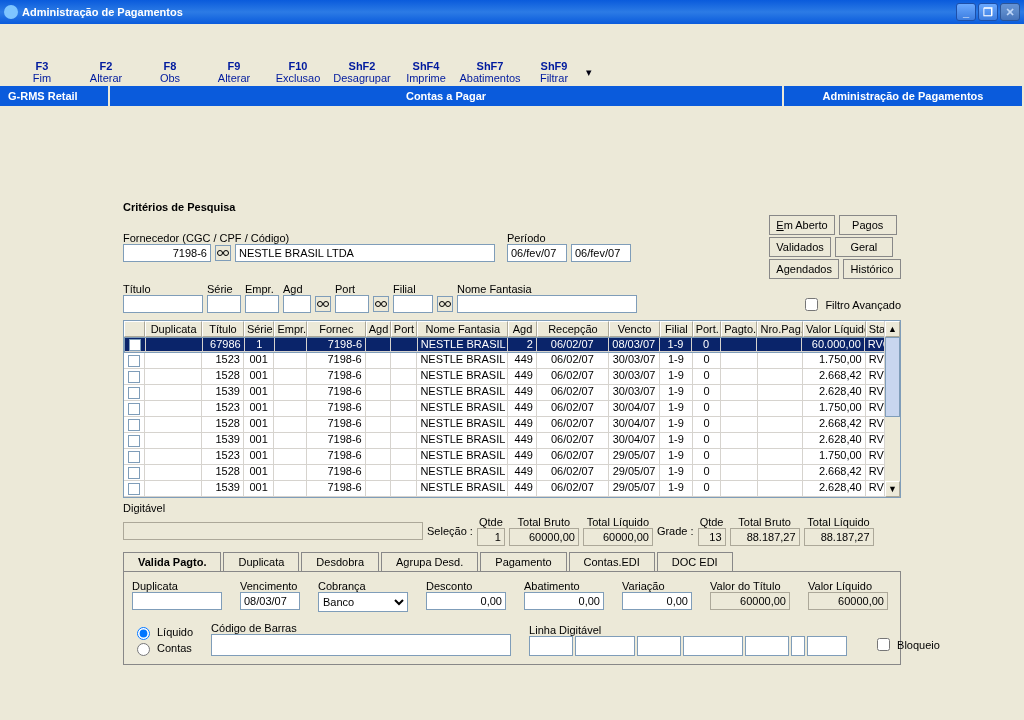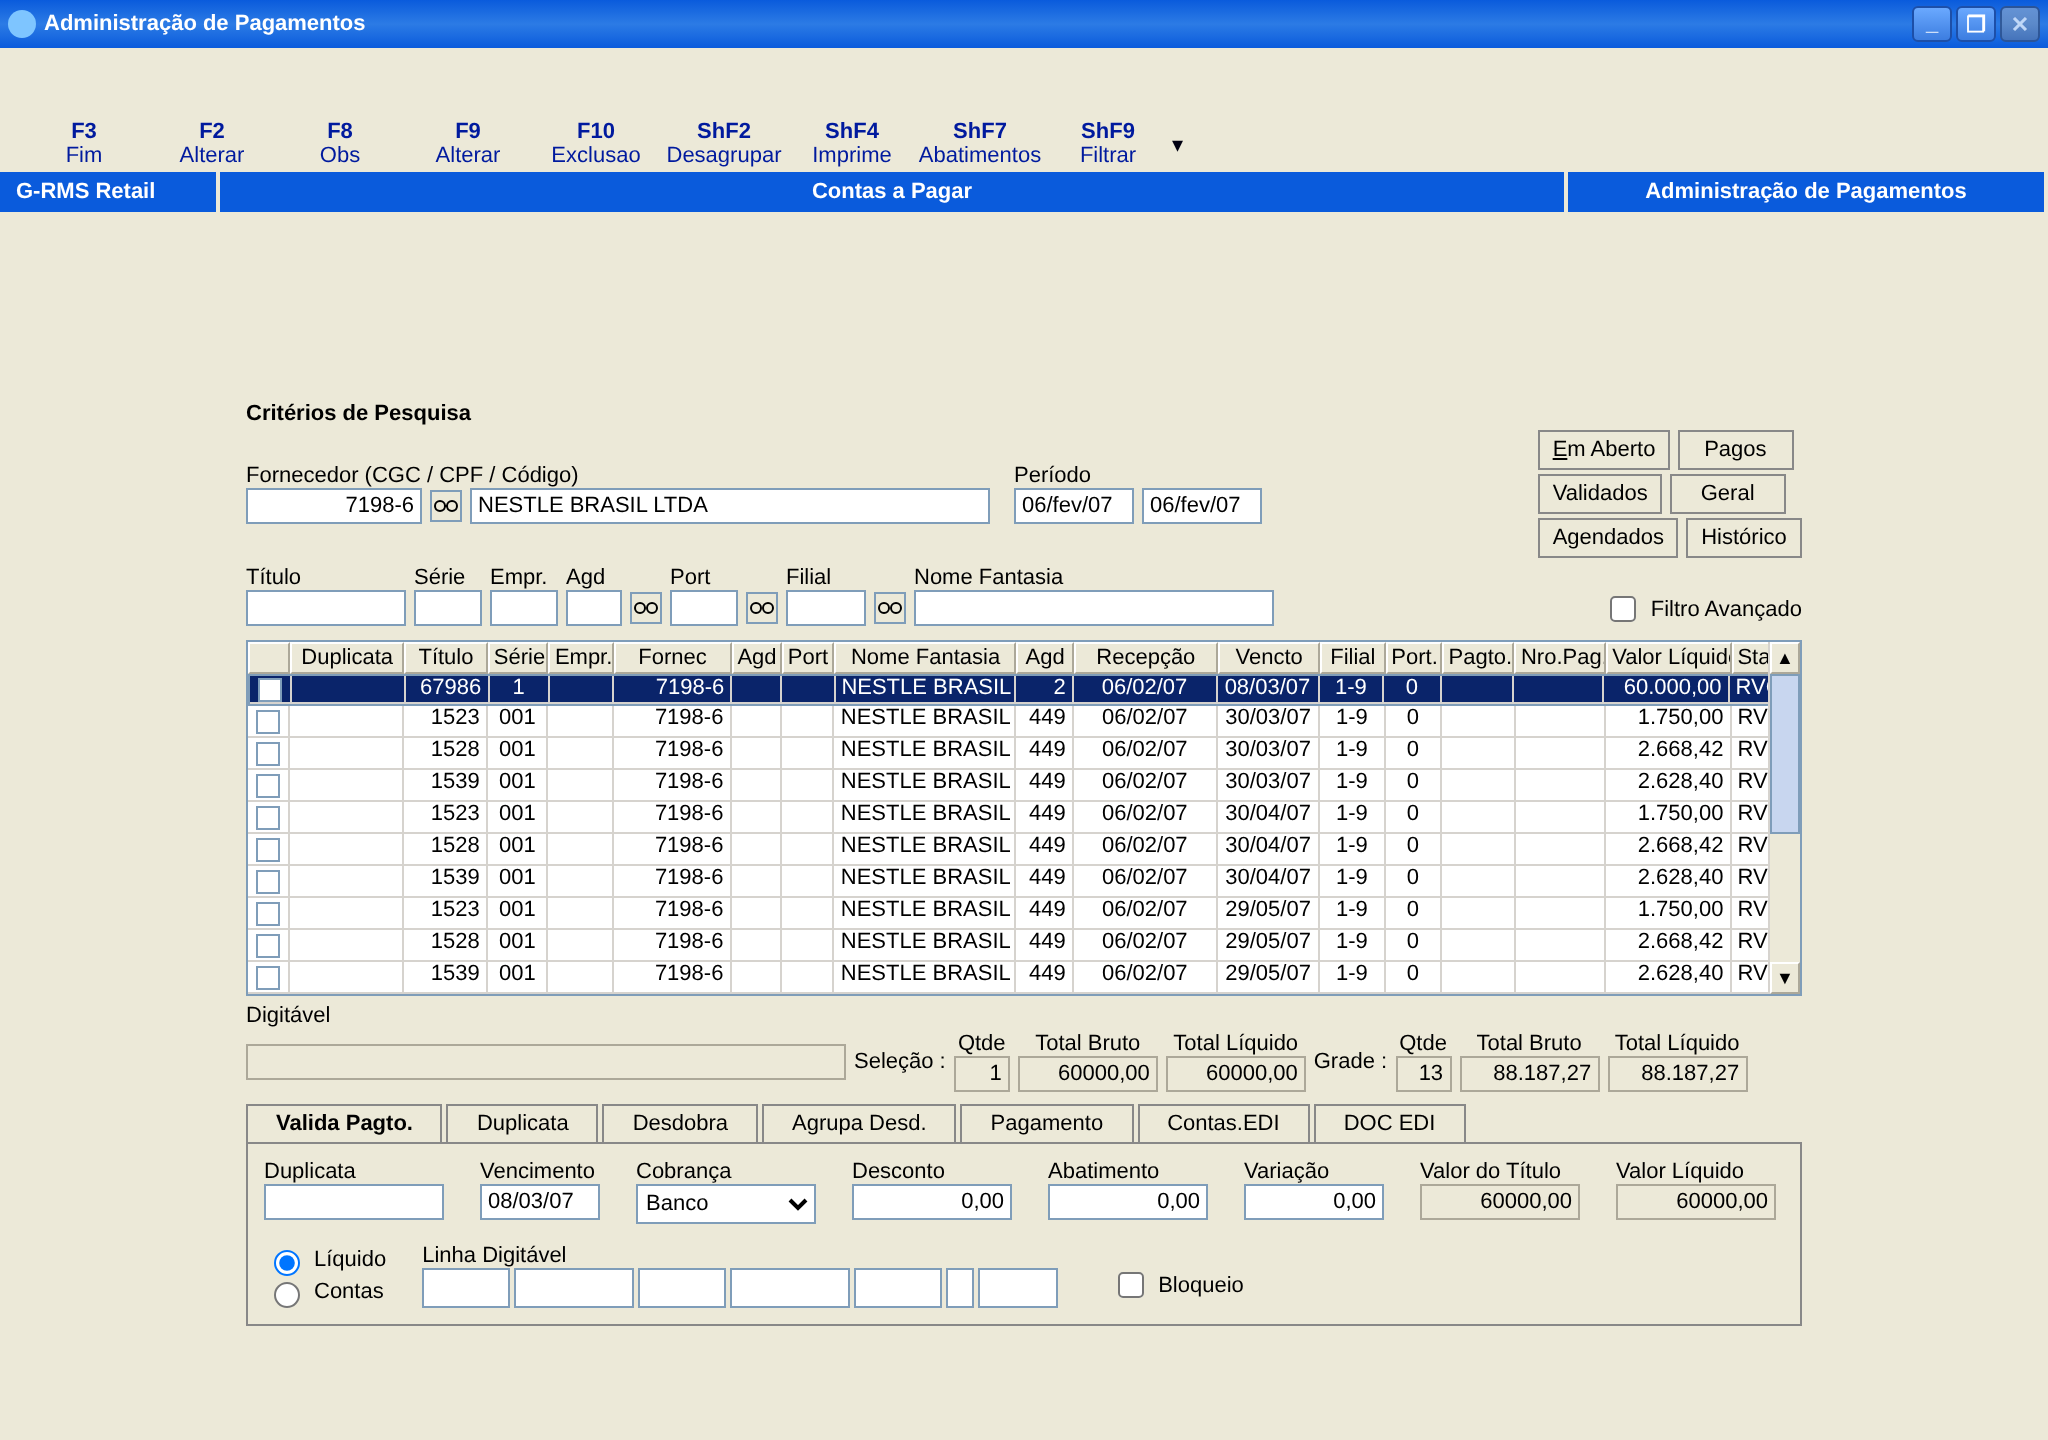--- a/index.html
+++ b/index.html
@@ -546,20 +546,24 @@
       <div>
         <label class="radio">
             <input type="radio" name="lb" checked="" style="">
             <span>Líquido</span>
           </label>
         <label class="radio">
             <input type="radio" name="lb" style="">
             <span>Contas</span>
           </label>
       </div>
+      <div class="fg" style="flex:0 0 300px">
+        <div class="lbl">Código de Barras</div>
+        <input class="input" style="width: 300px; height: 22px;">
+      </div>
       <div class="fg">
         <div class="lbl">Linha Digitável</div>
         <div class="seg">
           <input class="input" style="width: 44px;">
           <input class="input" style="width: 60px;">
           <input class="input" style="width: 44px;">
           <input class="input" style="width: 60px;">
           <input class="input" style="width: 44px;">
           <input class="input" style="width: 14px;">
           <input class="input" style="width: 40px;">

